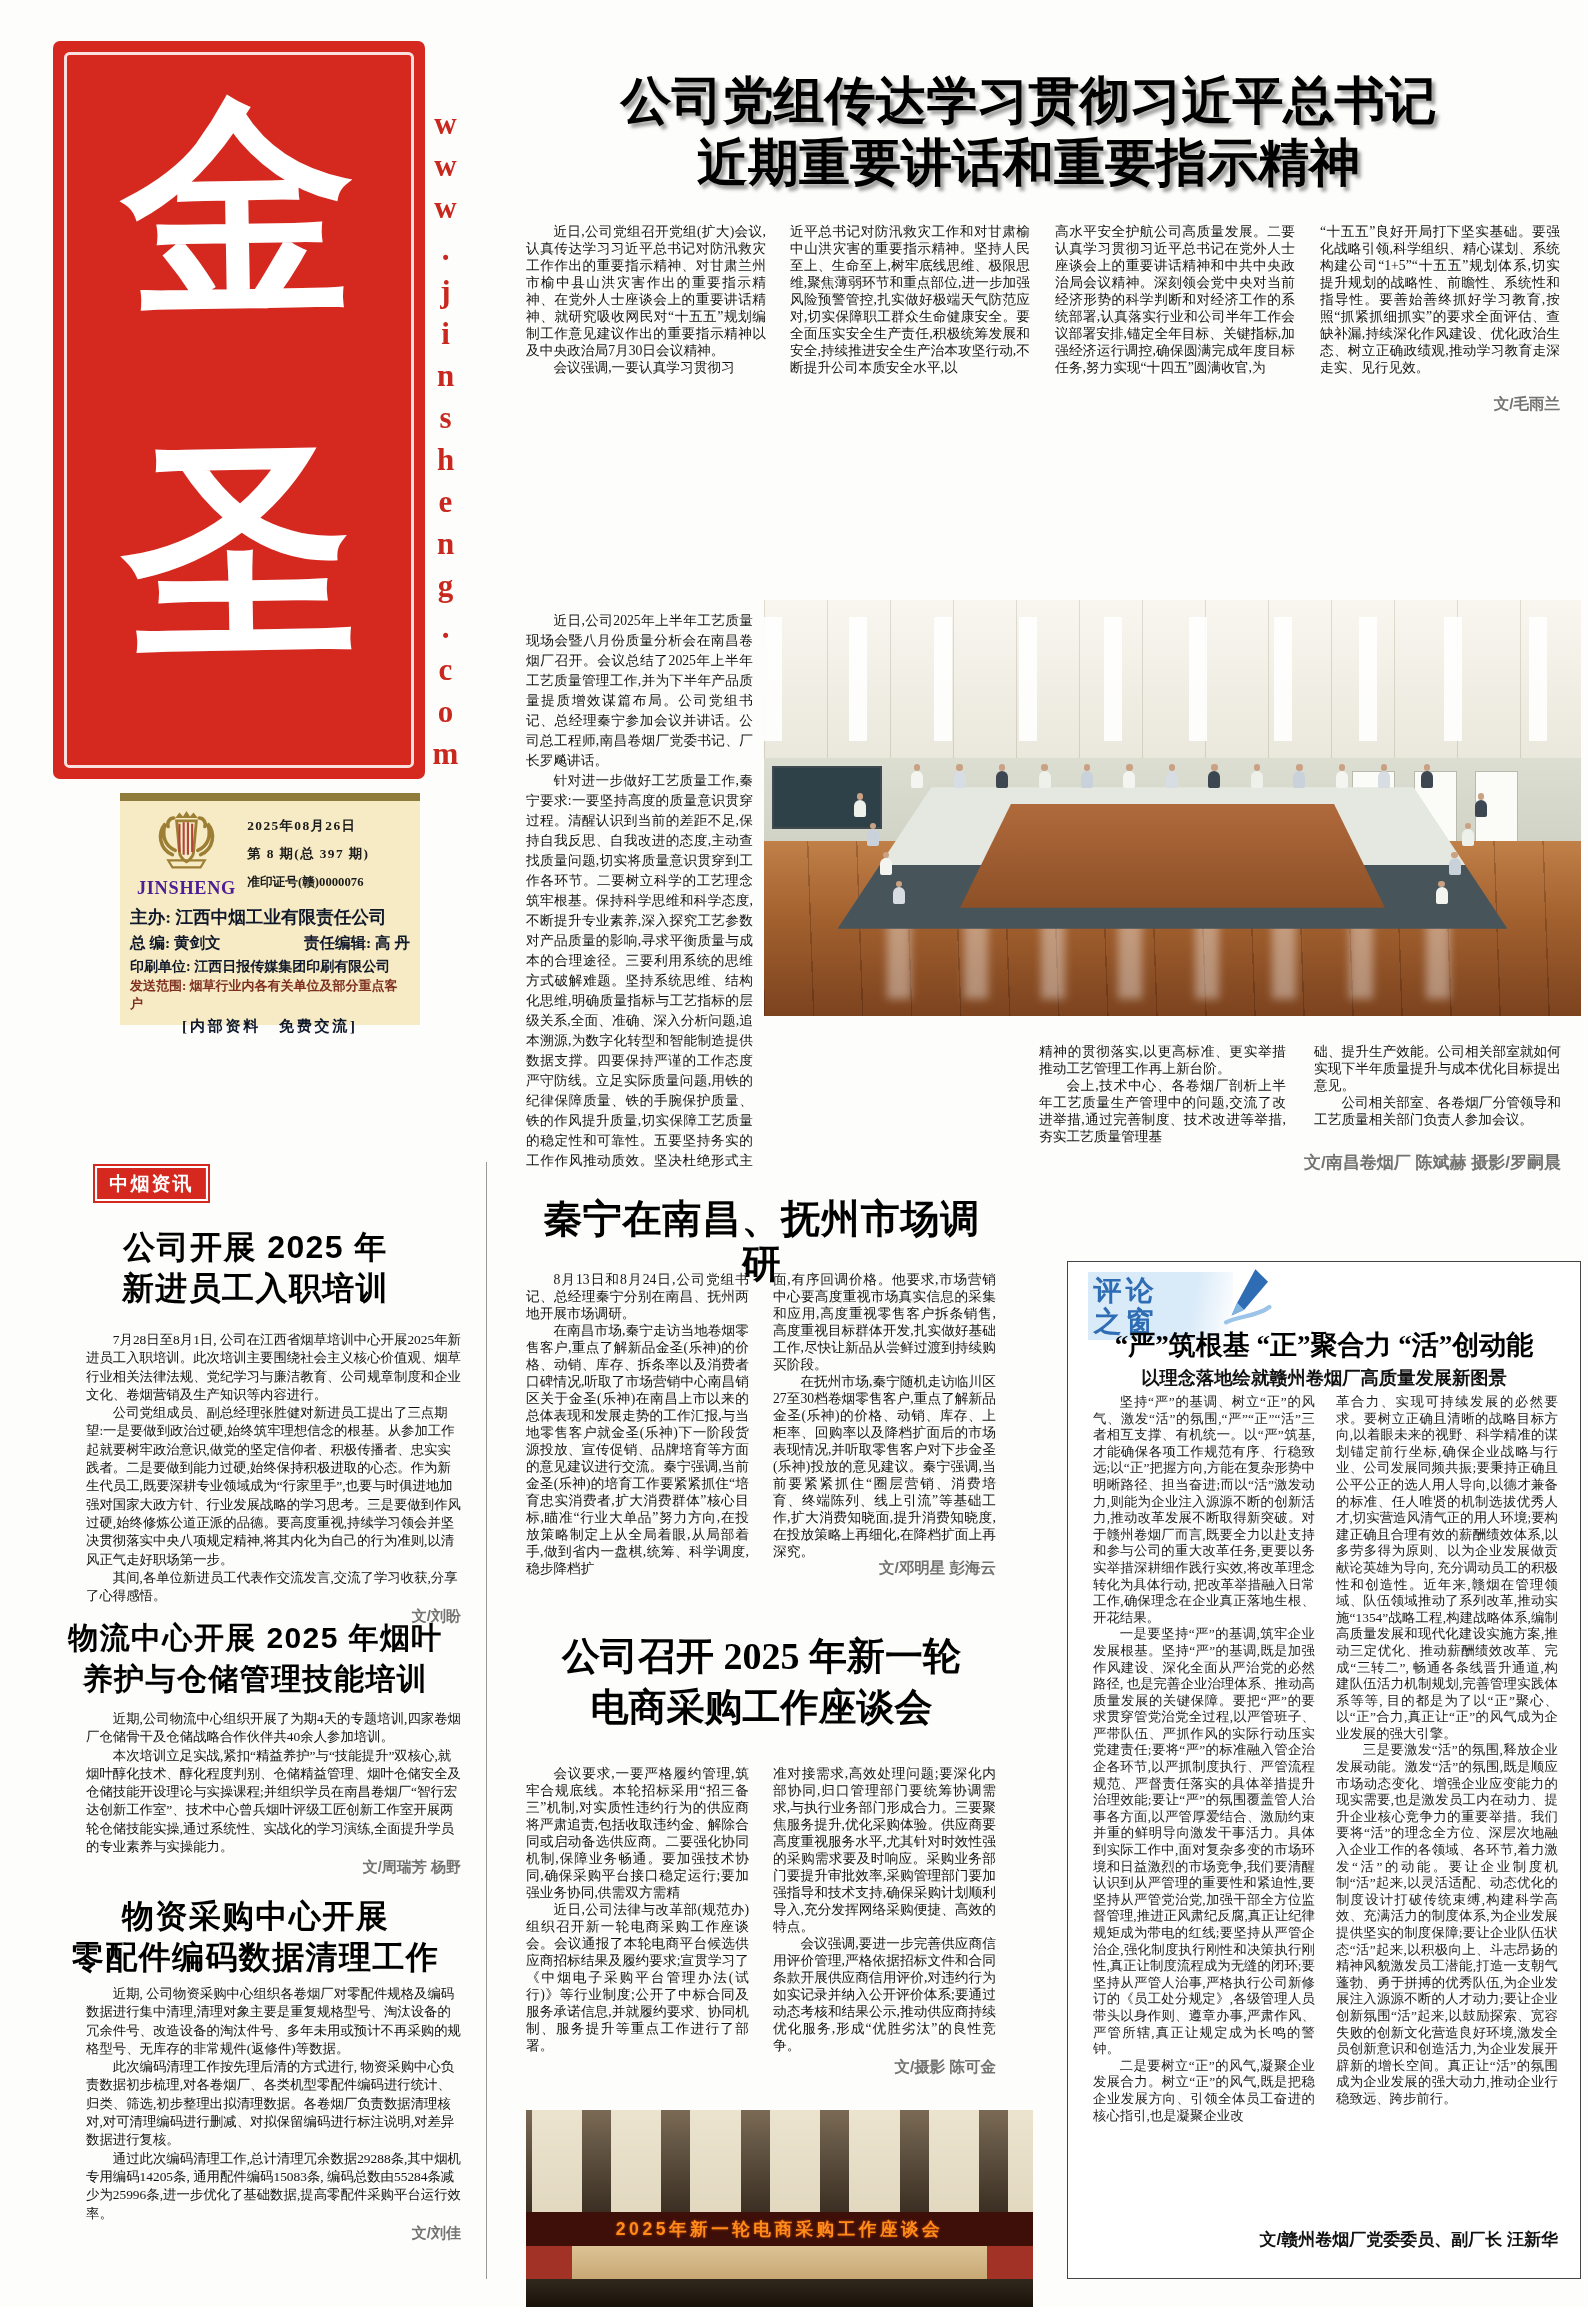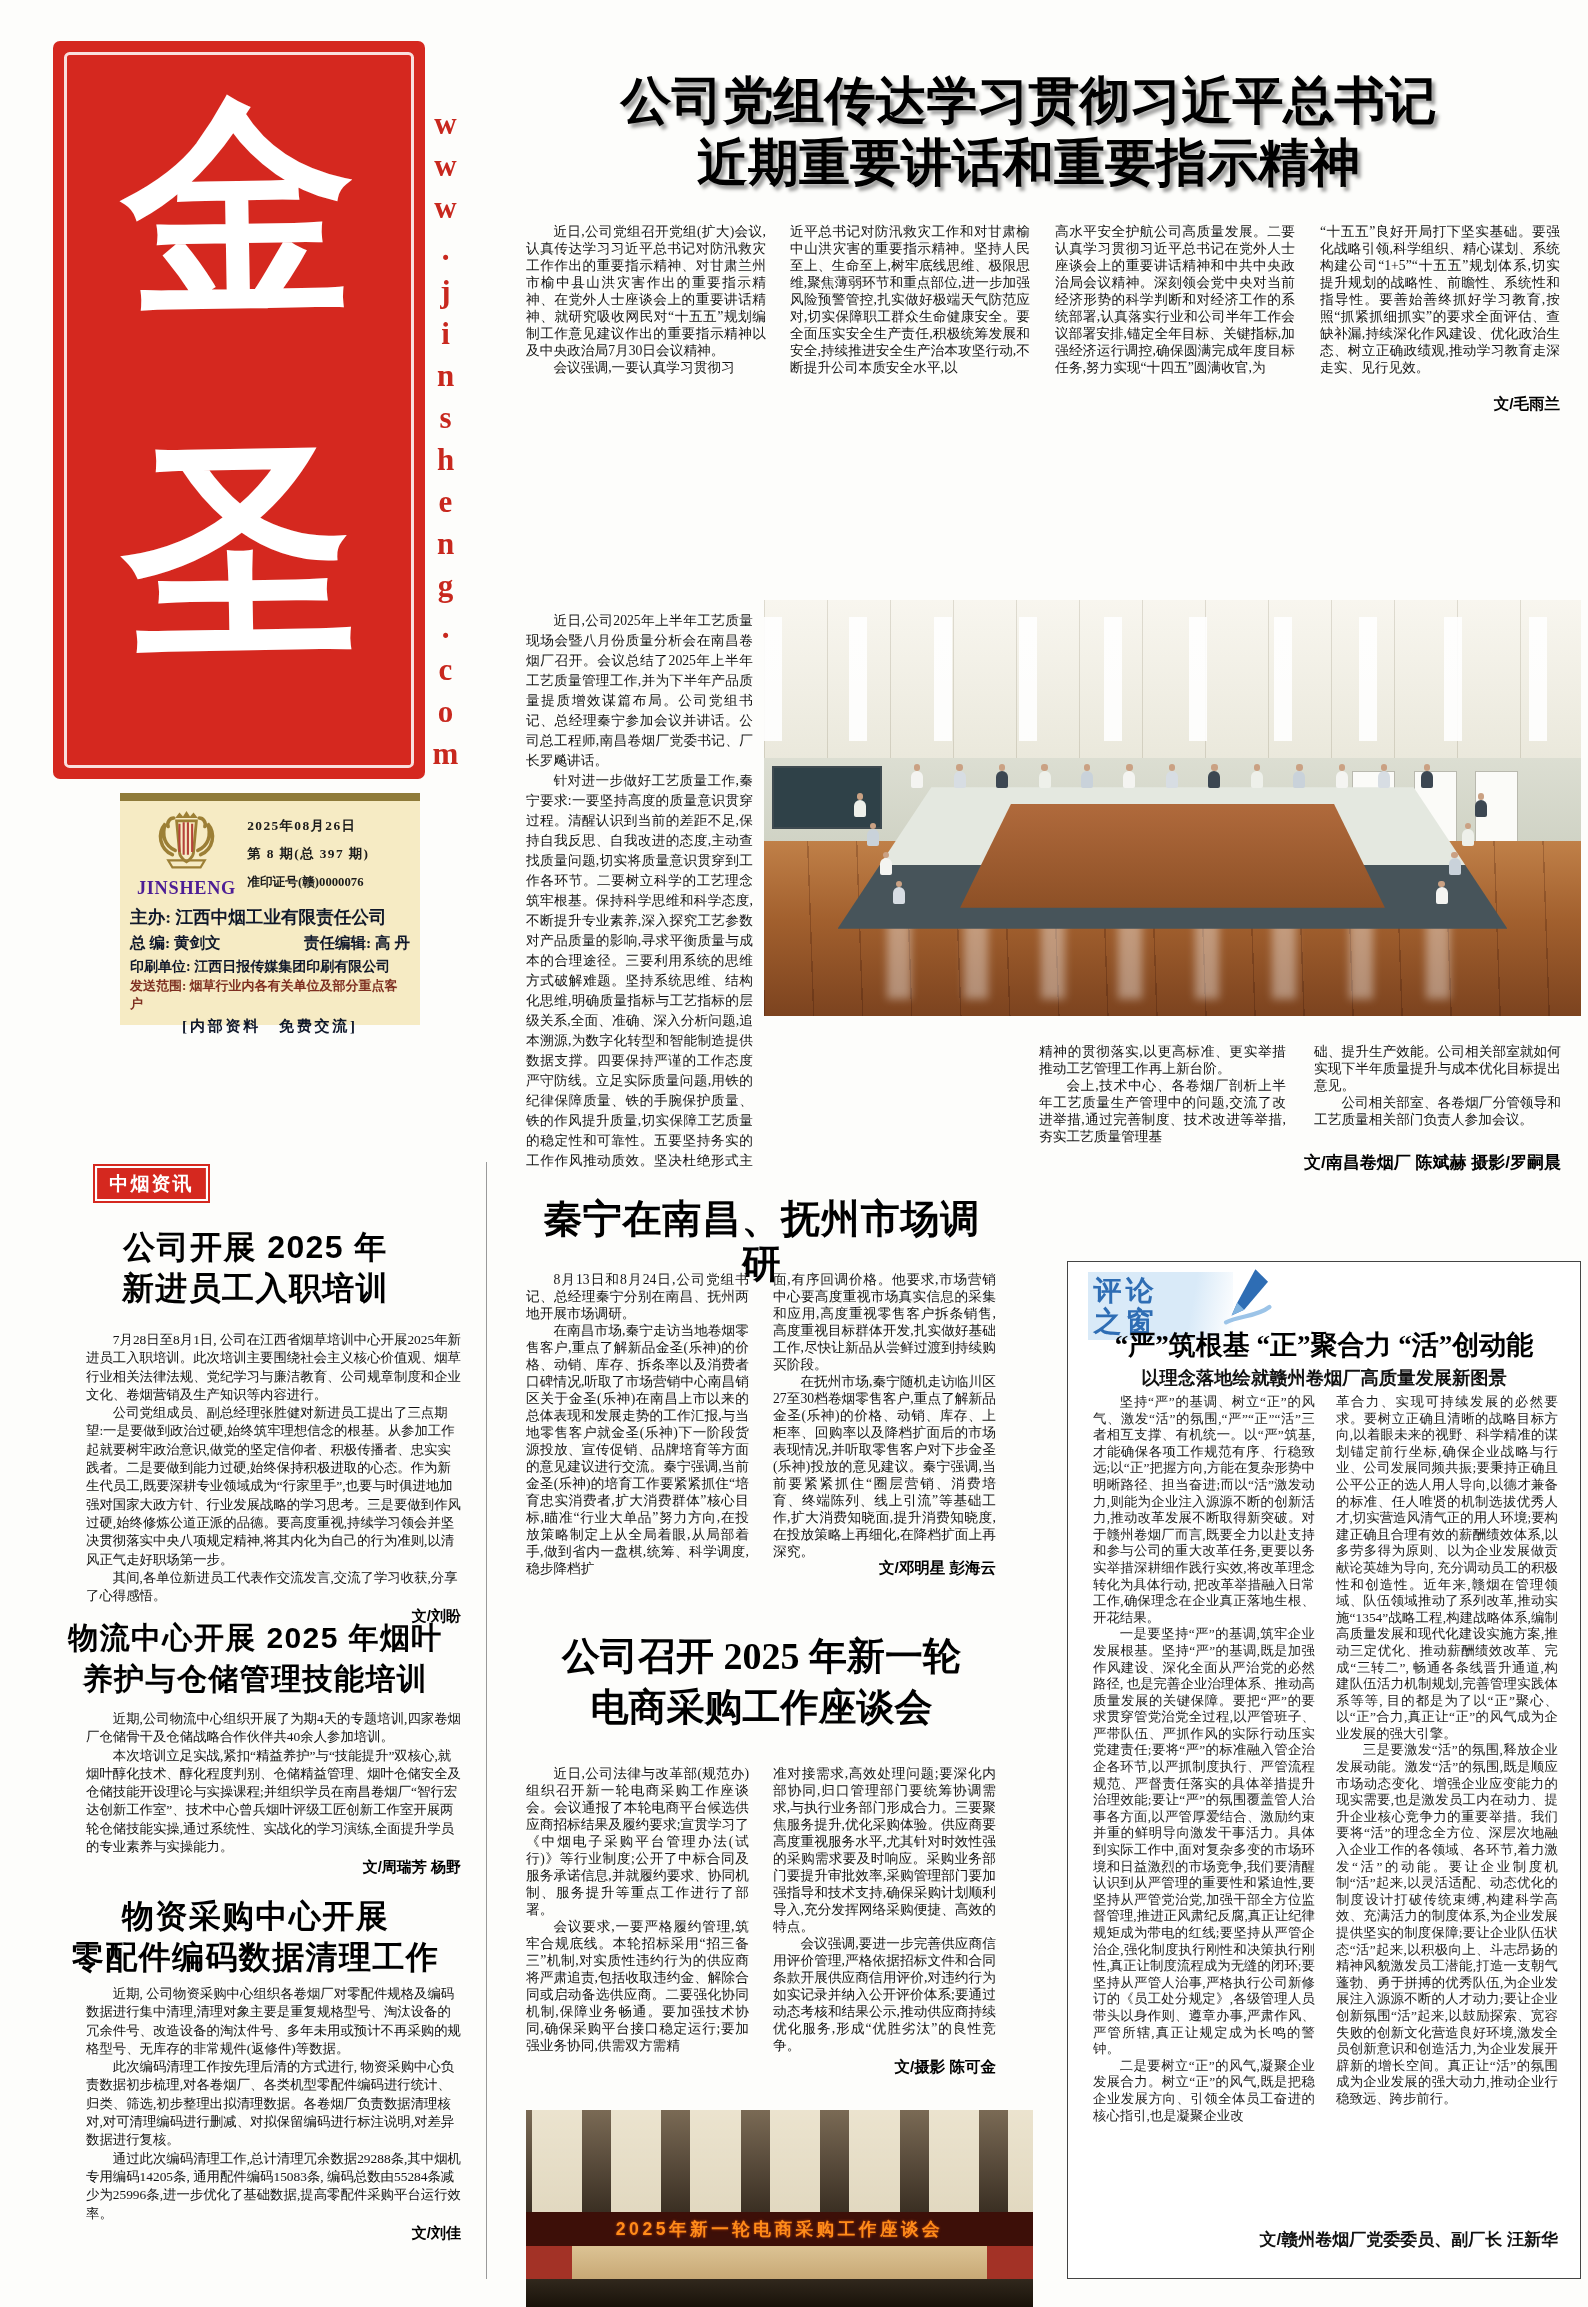--- a/index.html
+++ b/index.html
@@ -42,21 +42,21 @@
        text-shadow:3.5px 4.2px 3.5px rgba(0,0,0,.38);}
   .hl2{left:493px;top:445px;width:1088px;font-size:46px;line-height:56px;
        text-shadow:2.8px 3.5px 2.8px rgba(0,0,0,.35);}
   .hl3{left:526px;top:1196px;width:471px;font-size:39px;line-height:45px;letter-spacing:0.7px;}
   .hl4{left:526px;top:1631px;width:471px;font-size:38px;line-height:51px;}
   
   .coltext{position:absolute;font-size:13.7px;line-height:17px;text-align:justify;color:#141414;
            overflow:hidden;}
   .para{margin:0;text-indent:2em;}
   .noindent{text-indent:0;}
-  .credit{font-family:"Liberation Sans",sans-serif;font-weight:bold;text-align:right;color:#000000;}
+  .credit{font-family:"Liberation Sans",sans-serif;font-weight:bold;text-align:right;color:#737373;}
   .credit.abs{position:absolute;font-size:15.5px;}
   .credit.inline{font-size:15px;margin-top:1.4px;}
   
   .rail-title{position:absolute;left:60px;width:391px;text-align:center;
               font-family:"Liberation Sans",sans-serif;font-weight:900;color:#000;
               font-size:32px;line-height:41px;letter-spacing:1.4px;}
   .rail-body{position:absolute;left:70px;width:375px;font-size:13.4px;line-height:18.3px;margin-left:16px;}
   .vrule{position:absolute;left:486px;top:1162px;width:0.7px;height:1117px;background:#9a9a9a;}
   
   .photo1{position:absolute;left:764px;top:600px;width:817px;height:416px;overflow:hidden;
@@ -283,22 +283,22 @@
       <p class="para noindent">面,有序回调价格。他要求,市场营销中心要高度重视市场真实信息的采集和应用,高度重视零售客户拆条销售,高度重视目标群体开发,扎实做好基础工作,尽快让新品从尝鲜过渡到持续购买阶段。</p>
       <p class="para">在抚州市场,秦宁随机走访临川区27至30档卷烟零售客户,重点了解新品金圣(乐神)的价格、动销、库存、上柜率、回购率以及降档扩面后的市场表现情况,并听取零售客户对下步金圣(乐神)投放的意见建议。秦宁强调,当前要紧紧抓住“圈层营销、消费培育、终端陈列、线上引流”等基础工作,扩大消费知晓面,提升消费知晓度,在投放策略上再细化,在降档扩面上再深究。</p>
     </div>
   <div class="credit abs" style="left:773px;top:1558px;width:223px">文/邓明星  彭海云</div>
 
   <div class="hl hl4">
     <div>公司召开 2025 年新一轮</div>
     <div>电商采购工作座谈会</div>
   </div>
   <div class="coltext" style="left:526px;top:1765px;width:223px;height:317px">
+      <p class="para">会议要求,一要严格履约管理,筑牢合规底线。本轮招标采用“招三备三”机制,对实质性违约行为的供应商将严肃追责,包括收取违约金、解除合同或启动备选供应商。二要强化协同机制,保障业务畅通。要加强技术协同,确保采购平台接口稳定运行;要加强业务协同,供需双方需精</p>
       <p class="para">近日,公司法律与改革部(规范办)组织召开新一轮电商采购工作座谈会。会议通报了本轮电商平台候选供应商招标结果及履约要求;宣贯学习了《中烟电子采购平台管理办法(试行)》等行业制度;公开了中标合同及服务承诺信息,并就履约要求、协同机制、服务提升等重点工作进行了部署。</p>
-      <p class="para">会议要求,一要严格履约管理,筑牢合规底线。本轮招标采用“招三备三”机制,对实质性违约行为的供应商将严肃追责,包括收取违约金、解除合同或启动备选供应商。二要强化协同机制,保障业务畅通。要加强技术协同,确保采购平台接口稳定运行;要加强业务协同,供需双方需精</p>
     </div>
   <div class="coltext" style="left:773px;top:1765px;width:223px;height:290px">
       <p class="para noindent">准对接需求,高效处理问题;要深化内部协同,归口管理部门要统筹协调需求,与执行业务部门形成合力。三要聚焦服务提升,优化采购体验。供应商要高度重视服务水平,尤其针对时效性强的采购需求要及时响应。采购业务部门要提升审批效率,采购管理部门要加强指导和技术支持,确保采购计划顺利导入,充分发挥网络采购便捷、高效的特点。</p>
       <p class="para">会议强调,要进一步完善供应商信用评价管理,严格依据招标文件和合同条款开展供应商信用评价,对违约行为如实记录并纳入公开评价体系;要通过动态考核和结果公示,推动供应商持续优化服务,形成“优胜劣汰”的良性竞争。</p>
     </div>
   <div class="credit abs" style="left:773px;top:2057px;width:223px">文/摄影 陈可金</div>
 
   <div class="photo2">
     <div class="p2-ceiling"></div>
     <div class="p2-banner">

